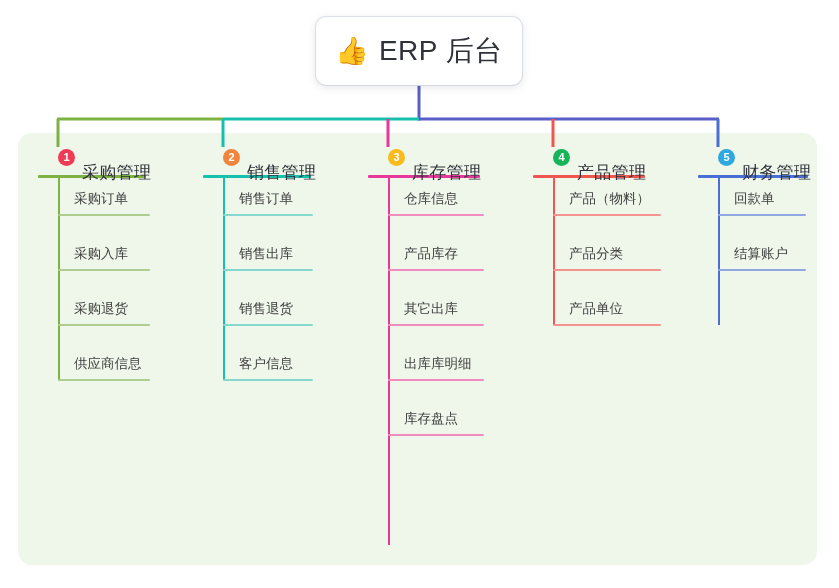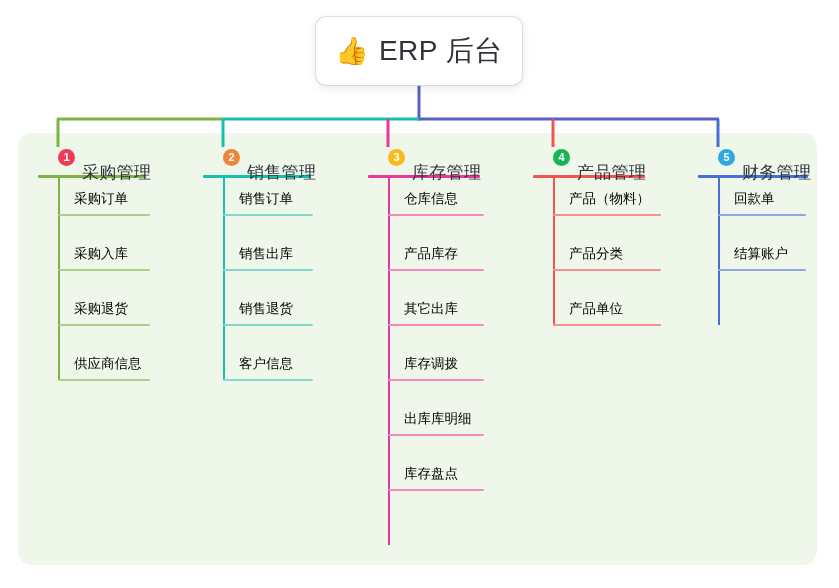--- a/index.html
+++ b/index.html
@@ -112,21 +112,21 @@
   }
   .leaf {
     position: relative;
     height: 55px;
   }
   .leaf-text {
     position: absolute;
     left: 36px;
     top: 12px;
     font-size: 13.5px;
-    color: #000000;
+    color: #404040;
     white-space: nowrap;
   }
   .leaf-rule {
     position: absolute;
     left: 20px;
     top: 36px;
     height: 2px;
     border-radius: 1px;
   }
   .spine {
@@ -227,24 +227,20 @@
           </div>
           <div class="leaf">
             <span class="leaf-text">产品库存</span>
             <div class="leaf-rule" style="width: 96px; background: rgb(240, 140, 192);"></div>
           </div>
           <div class="leaf">
             <span class="leaf-text">其它出库</span>
             <div class="leaf-rule" style="width: 96px; background: rgb(240, 140, 192);"></div>
           </div>
           <div class="leaf">
-            <span class="leaf-text">库存调拨</span>
-            <div class="leaf-rule" style="width: 96px; background: rgb(240, 140, 192);"></div>
-          </div>
-          <div class="leaf">
             <span class="leaf-text">出库库明细</span>
             <div class="leaf-rule" style="width: 96px; background: rgb(240, 140, 192);"></div>
           </div>
           <div class="leaf">
             <span class="leaf-text">库存盘点</span>
             <div class="leaf-rule" style="width: 96px; background: rgb(240, 140, 192);"></div>
           </div>
         </div>
       </div>
       <div class="branch" style="left: 533px;">

